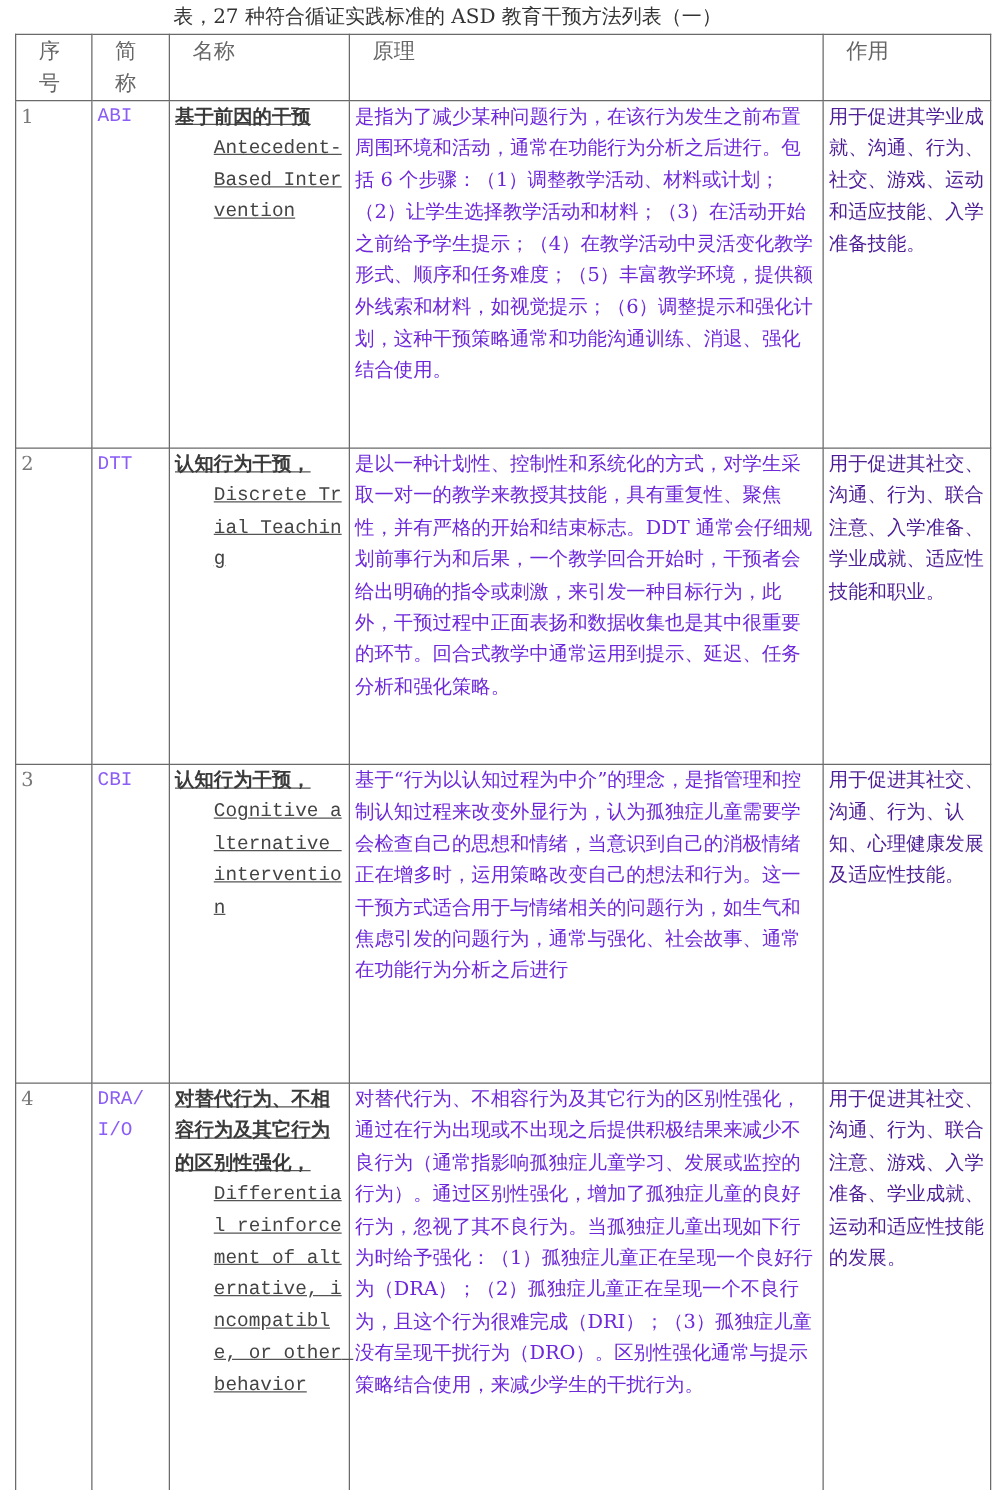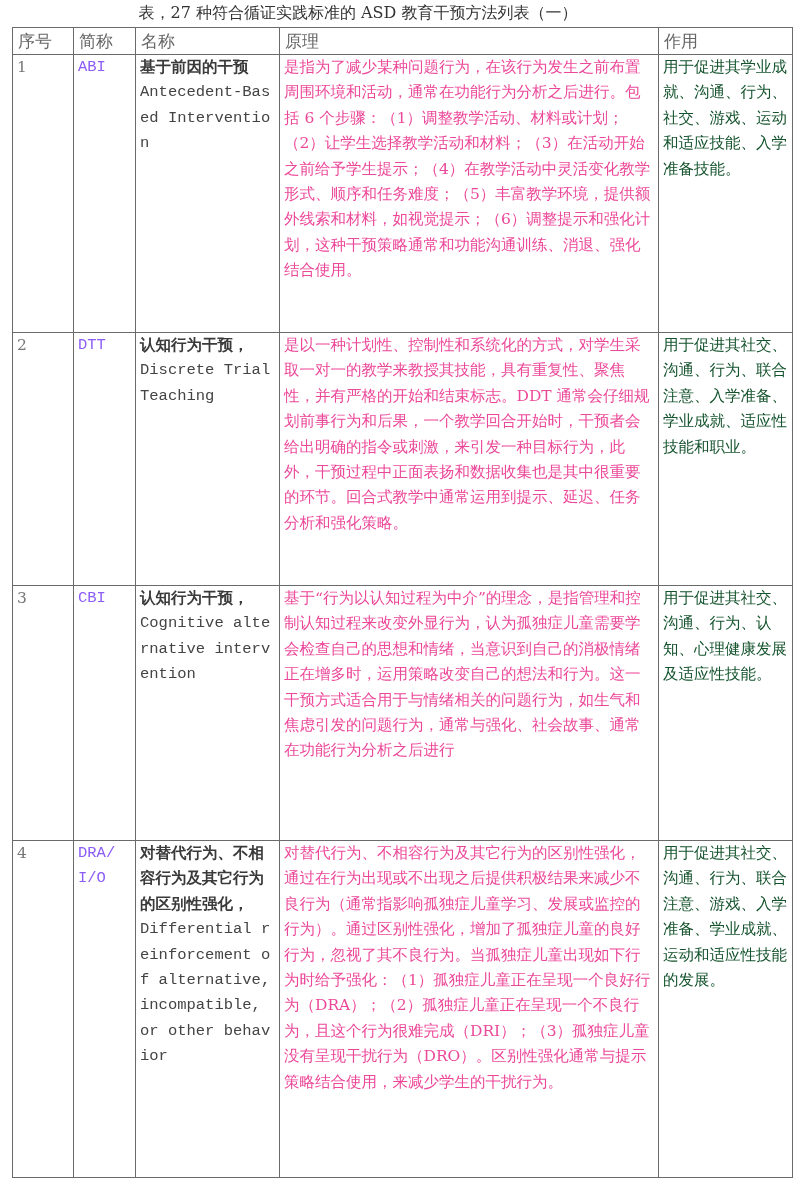--- a/index.html
+++ b/index.html
@@ -45,64 +45,66 @@
       line-height: 25.4px;
       font-weight: normal;
       word-break: break-all;
       overflow-wrap: anywhere;
     }
     table.methods th {
       height: 26px;
       font-size: 17px;
       line-height: 26px;
       color: #666666;
-      padding: 0 5px;
+      padding: 0 18px;
     }
     col.c-no { width: 61px; }
     col.c-abbr { width: 62px; }
     col.c-name { width: 144px; }
     col.c-principle { width: 379px; }
     col.c-effect { width: 134px; }
     td.no {
       color: #777777;
       font-family: "DejaVu Serif", serif;
       padding-top: 2px;
     }
     td.abbr {
       font-family: "Liberation Mono", "DejaVu Sans Mono", monospace;
       color: #8b5cf6;
       padding-top: 2px;
     }
     td.name {
       padding-top: 2px;
       padding-left: 6px;
+      text-decoration: underline;
     }
     .name-cn {
       display: block;
       font-weight: bold;
       color: #3a3a3a;
       font-family: "DejaVu Sans", sans-serif;
     }
     .name-en {
       display: block;
       font-family: "Liberation Mono", "DejaVu Sans Mono", monospace;
       color: #444444;
       white-space: pre-wrap;
+      margin-left: 31px;
     }
     td.principle {
       padding-top: 2px;
       padding-left: 6px;
       padding-right: 6px;
       text-align: justify;
-      color: #ec4899;
+      color: #6d28d9;
     }
     td.effect {
       padding-top: 2px;
       padding-left: 6px;
-      color: #14532d;
+      color: #4c1d95;
     }
     tr.r1 td { height: 277px; }
     tr.r2 td { height: 252px; }
     tr.r3 td { height: 254px; }
     tr.r4 td { height: 336px; }
   </style>
 </head>
 <body>
 
 <div class="caption">表，27 种符合循证实践标准的 ASD 教育干预方法列表（一）</div>

